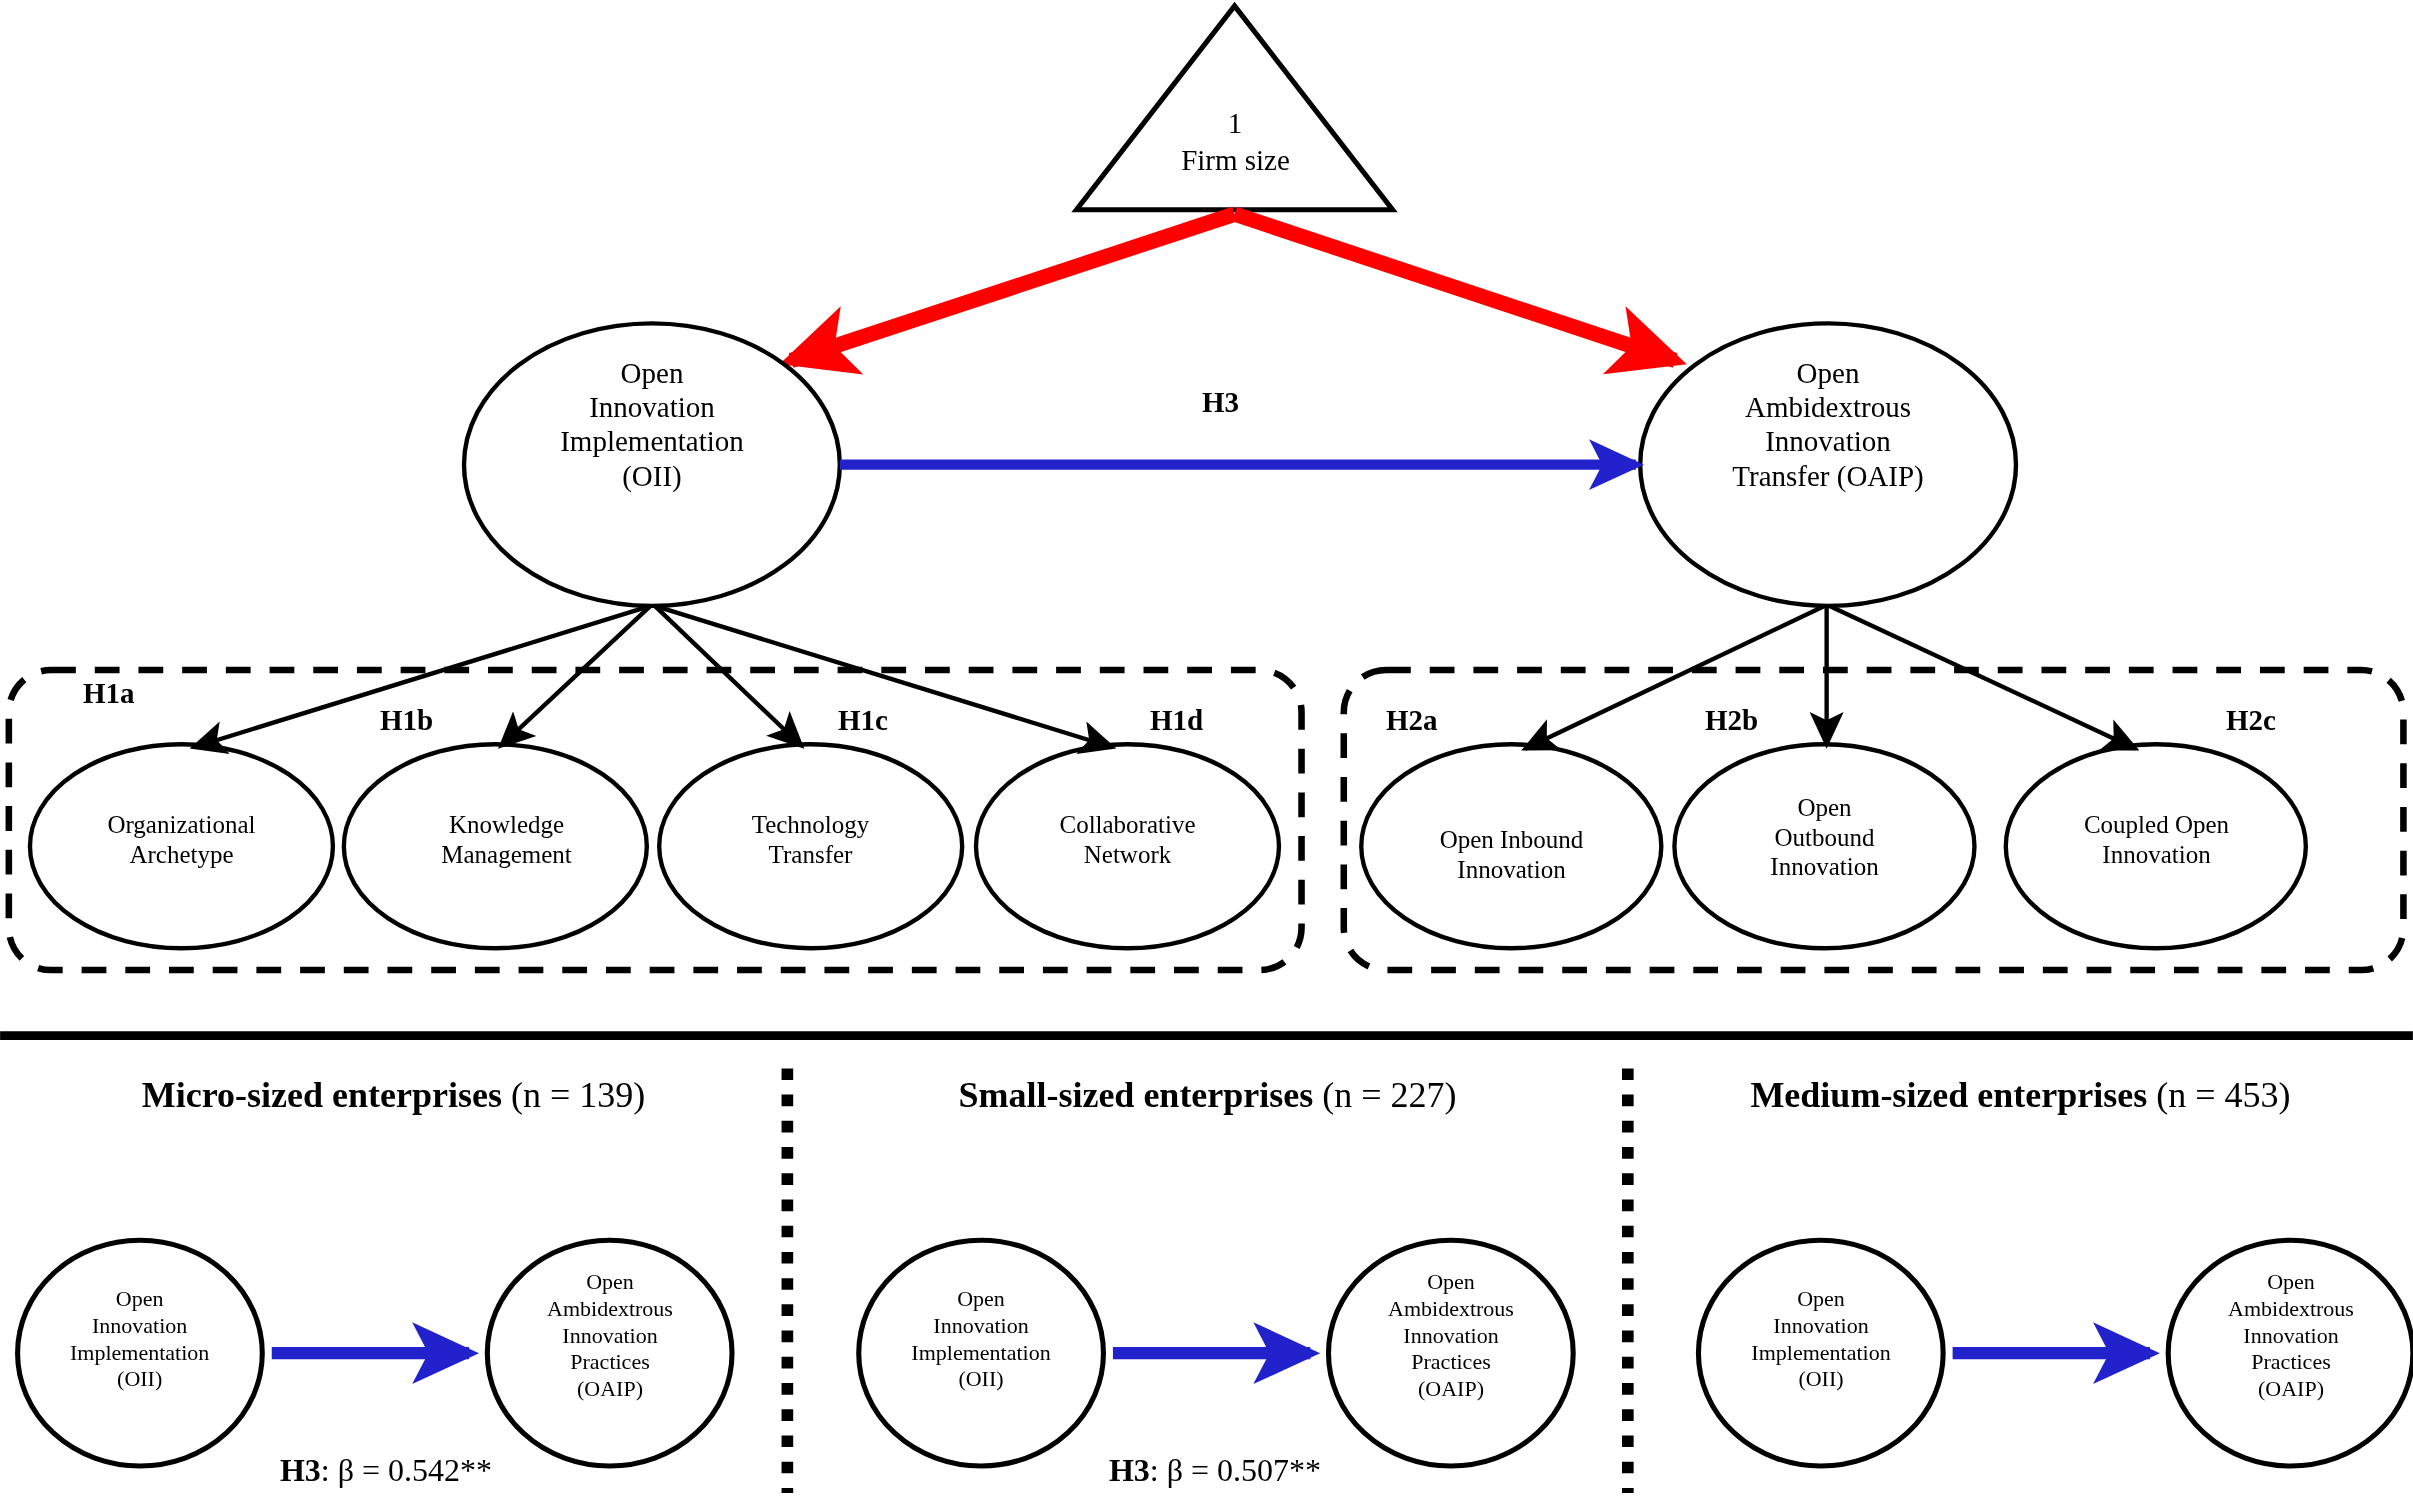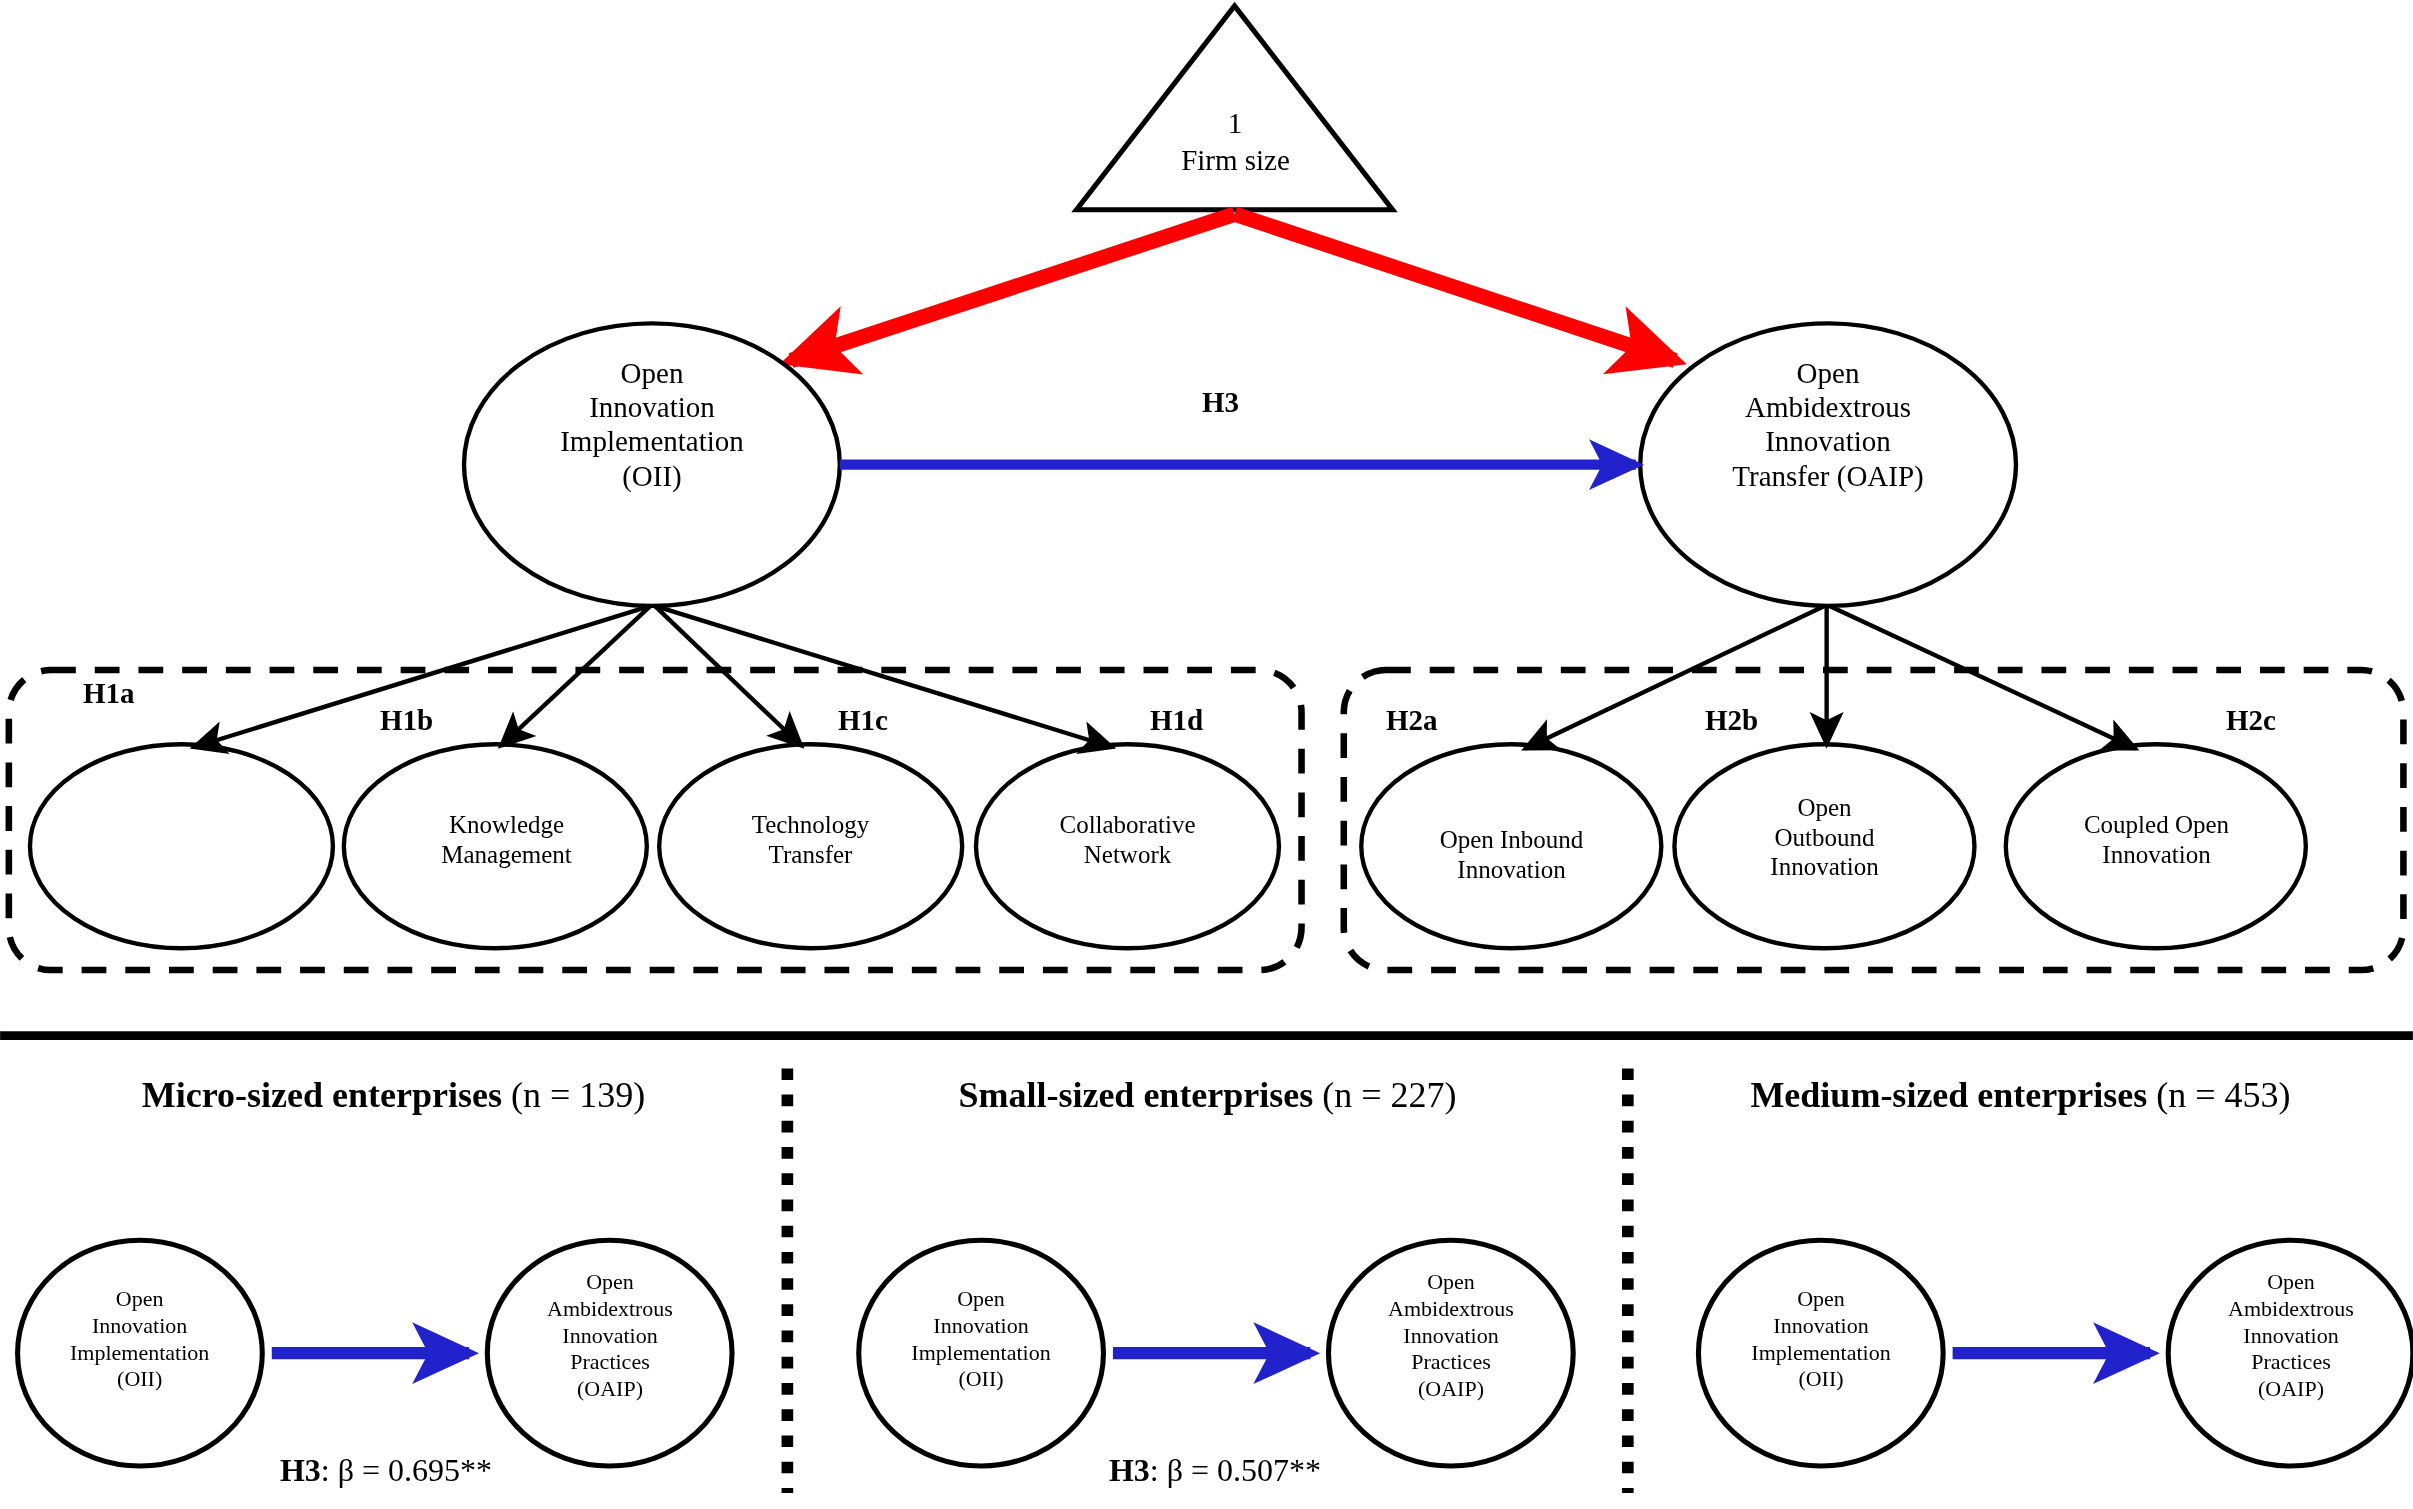--- a/index.html
+++ b/index.html
@@ -113,20 +113,24 @@
 
   <div class="hyp" style="left:67px;top:677px;margin-left:16px;">H1a</div>
   <div class="hyp" style="left:380px;top:704px;">H1b</div>
   <div class="hyp" style="left:838px;top:704px;font-family:Liberation Serif, serif;">H1c</div>
   <div class="hyp" style="left:1150px;top:704px;">H1d</div>
 
   <div class="hyp" style="left:1386px;top:704px;">H2a</div>
   <div class="hyp" style="left:1705px;top:704px;">H2b</div>
   <div class="hyp" style="left:2226px;top:704px;">H2c</div>
 
+  <div class="txt node-label-sm" style="left:36px;top:810px;width:291px;">
+    <div>Organizational</div>
+    <div>Archetype</div>
+  </div>
   <div class="txt node-label-sm" style="left:361px;top:810px;width:291px;">
     <div>Knowledge</div>
     <div>Management</div>
   </div>
   <div class="txt node-label-sm" style="left:665px;top:810px;width:291px;">
     <div>Technology</div>
     <div>Transfer</div>
   </div>
   <div class="txt node-label-sm" style="left:982px;top:810px;width:291px;">
     <div>Collaborative</div>
@@ -164,21 +168,21 @@
     <div>(OII)</div>
   </div>
   <div class="mini-label" style="left:479px;top:1269px;width:262px;">
     <div>Open</div>
     <div>Ambidextrous</div>
     <div>Innovation</div>
     <div>Practices</div>
     <div>(OAIP)</div>
   </div>
   <div class="beta" style="left:131px;top:1452px;width:510px;">
-    <b>H3</b><span>: β = 0.695**</span>
+    <b>H3</b><span>: β = 0.542**</span>
   </div>
 
   <div class="mini-label" style="left:850px;top:1286px;width:262px;">
     <div>Open</div>
     <div>Innovation</div>
     <div>Implementation</div>
     <div>(OII)</div>
   </div>
   <div class="mini-label" style="left:1320px;top:1269px;width:262px;">
     <div>Open</div>

